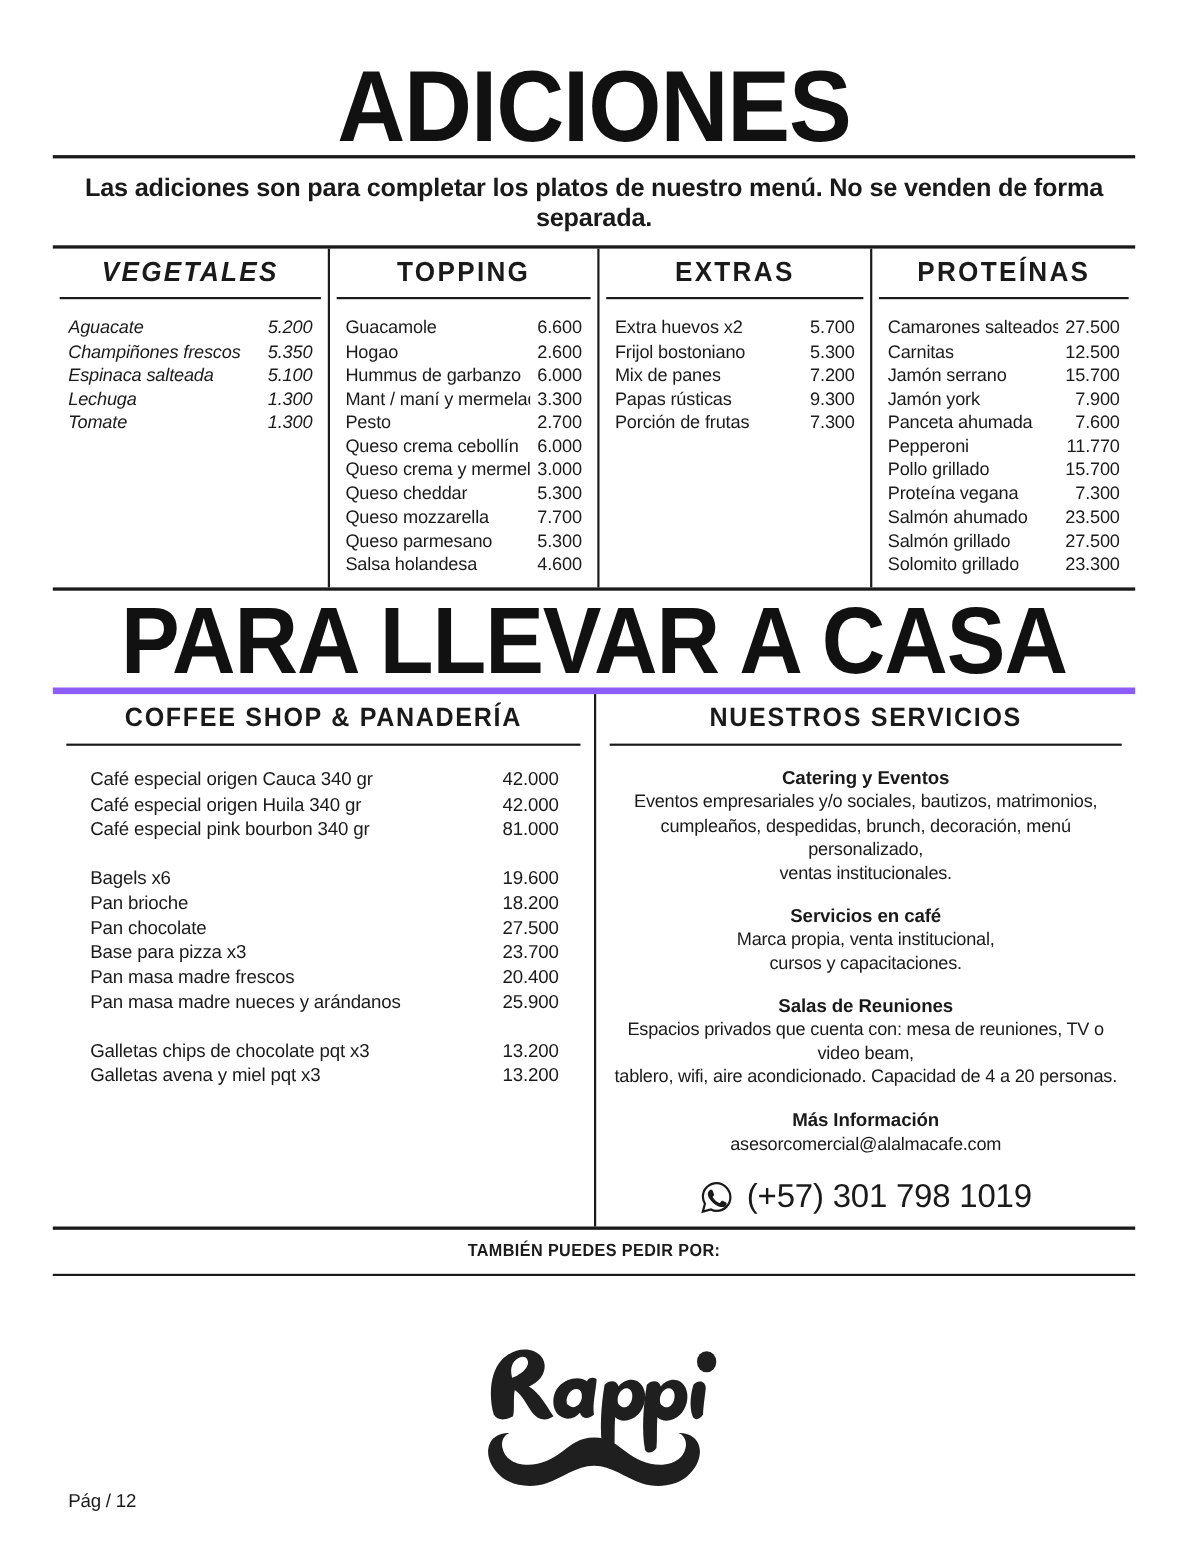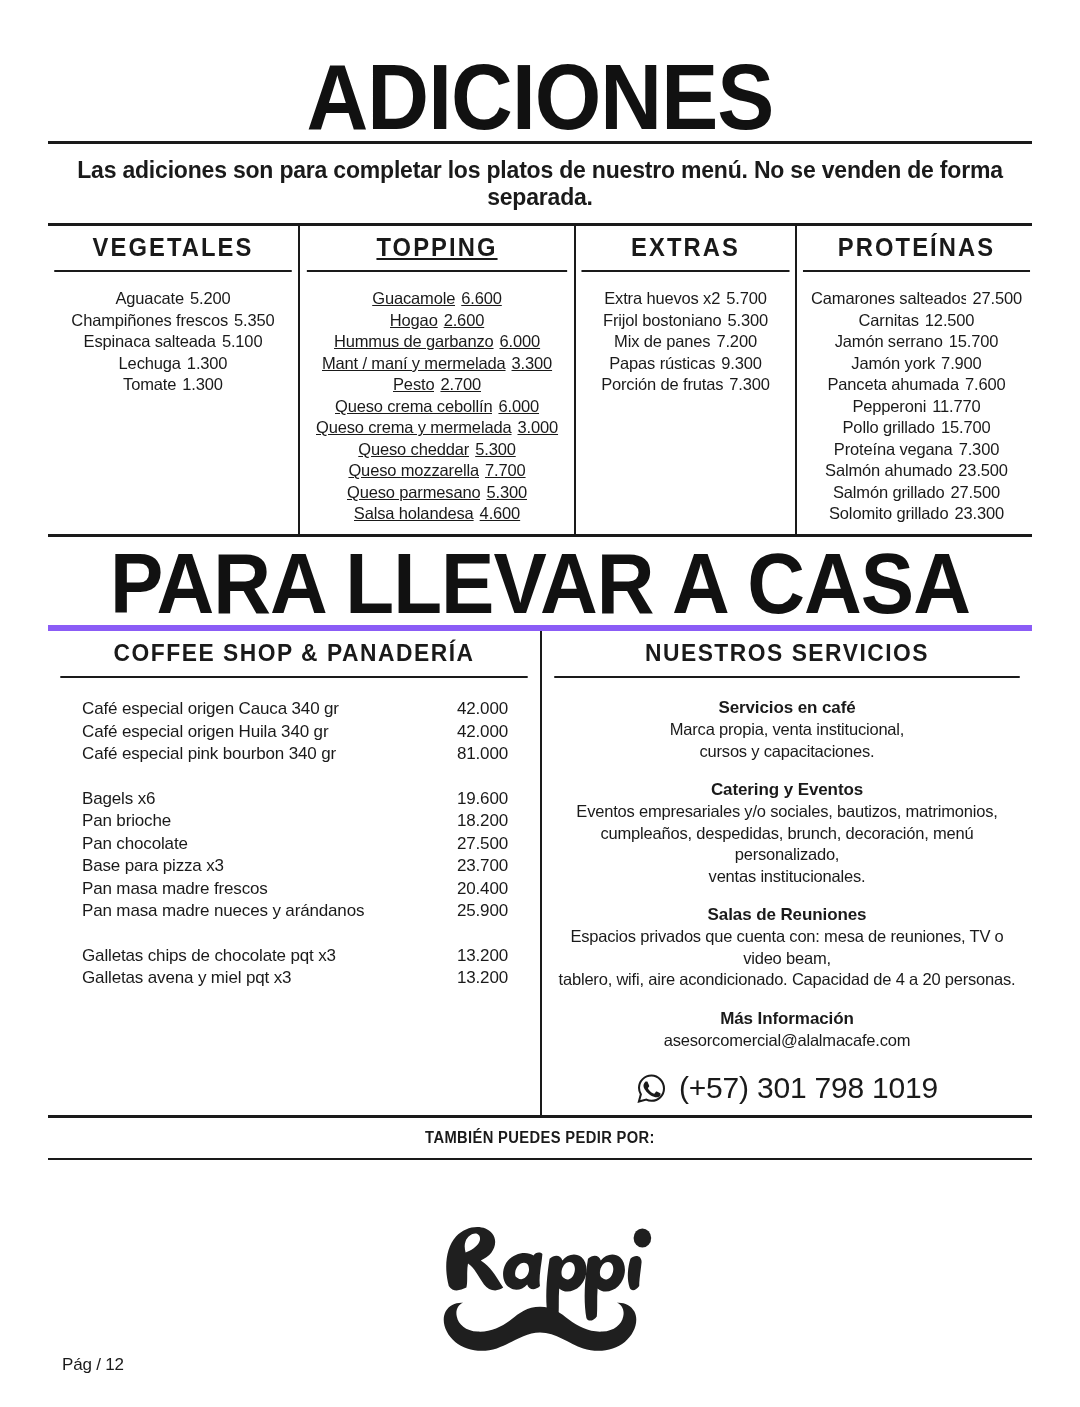--- a/index.html
+++ b/index.html
@@ -42,38 +42,38 @@
   .add-table{
     display:flex;
     width:100%;
     border-top:3px solid #1a1a1a;
   }
   .add-col{
     flex:0 0 auto;
     position:relative;
   }
   .add-col + .add-col{ border-left:2.5px solid #1a1a1a; }
-  .add-col.c1{ width:250px; }
-  .add-col.c2{ width:276px;text-decoration:underline; }
-  .add-col.c3{ width:221px; }
+  .add-col.c1{ width:250px;font-style:italic; }
+  .add-col.c2{ width:245px; }
+  .add-col.c3{ width:248px; }
   .add-col.c4{ width:241px; }
 
   .col-head{
     text-align:center;
     font-weight:bold;
     font-size:25px;
     letter-spacing:2.2px;
     padding:7px 0 8px 0;
     border-bottom:2.5px solid #1a1a1a;
     transform:scaleX(0.95);
   }
   .col-body{ padding:16px 14px 8px 14px; min-height:262px; }
   .row{
     display:flex;
-    justify-content:center;
+    justify-content:space-between;
     align-items:baseline;
     font-size:16.5px;
     line-height:21.5px;
     letter-spacing:-0.15px;
     white-space:nowrap;
   }
   .row .nm{ overflow:hidden; }
   .row .pr{ padding-left:6px; }
 
   
@@ -368,30 +368,30 @@
             <span>13.200</span>
           </div>
       </div>
     </div>
 
     <div class="take-col right">
       <div class="take-head">NUESTROS SERVICIOS</div>
       <div class="take-body-right">
 
         <div class="svc-block">
-          <div class="svc-title">Servicios en café</div>
-          <div class="svc-text">Marca propia, venta institucional,</div>
-          <div class="svc-text">cursos y capacitaciones.</div>
-        </div>
-
-        <div class="svc-block">
           <div class="svc-title">Catering y Eventos</div>
           <div class="svc-text">Eventos empresariales y/o sociales, bautizos, matrimonios,</div>
           <div class="svc-text">cumpleaños, despedidas, brunch, decoración, menú personalizado,</div>
           <div class="svc-text">ventas institucionales.</div>
+        </div>
+
+        <div class="svc-block">
+          <div class="svc-title">Servicios en café</div>
+          <div class="svc-text">Marca propia, venta institucional,</div>
+          <div class="svc-text">cursos y capacitaciones.</div>
         </div>
 
         <div class="svc-block">
           <div class="svc-title">Salas de Reuniones</div>
           <div class="svc-text">Espacios privados que cuenta con: mesa de reuniones, TV o video beam,</div>
           <div class="svc-text">tablero, wifi, aire acondicionado. Capacidad de 4 a 20 personas.</div>
         </div>
 
         <div class="svc-block tight">
           <div class="svc-title">Más Información</div>

